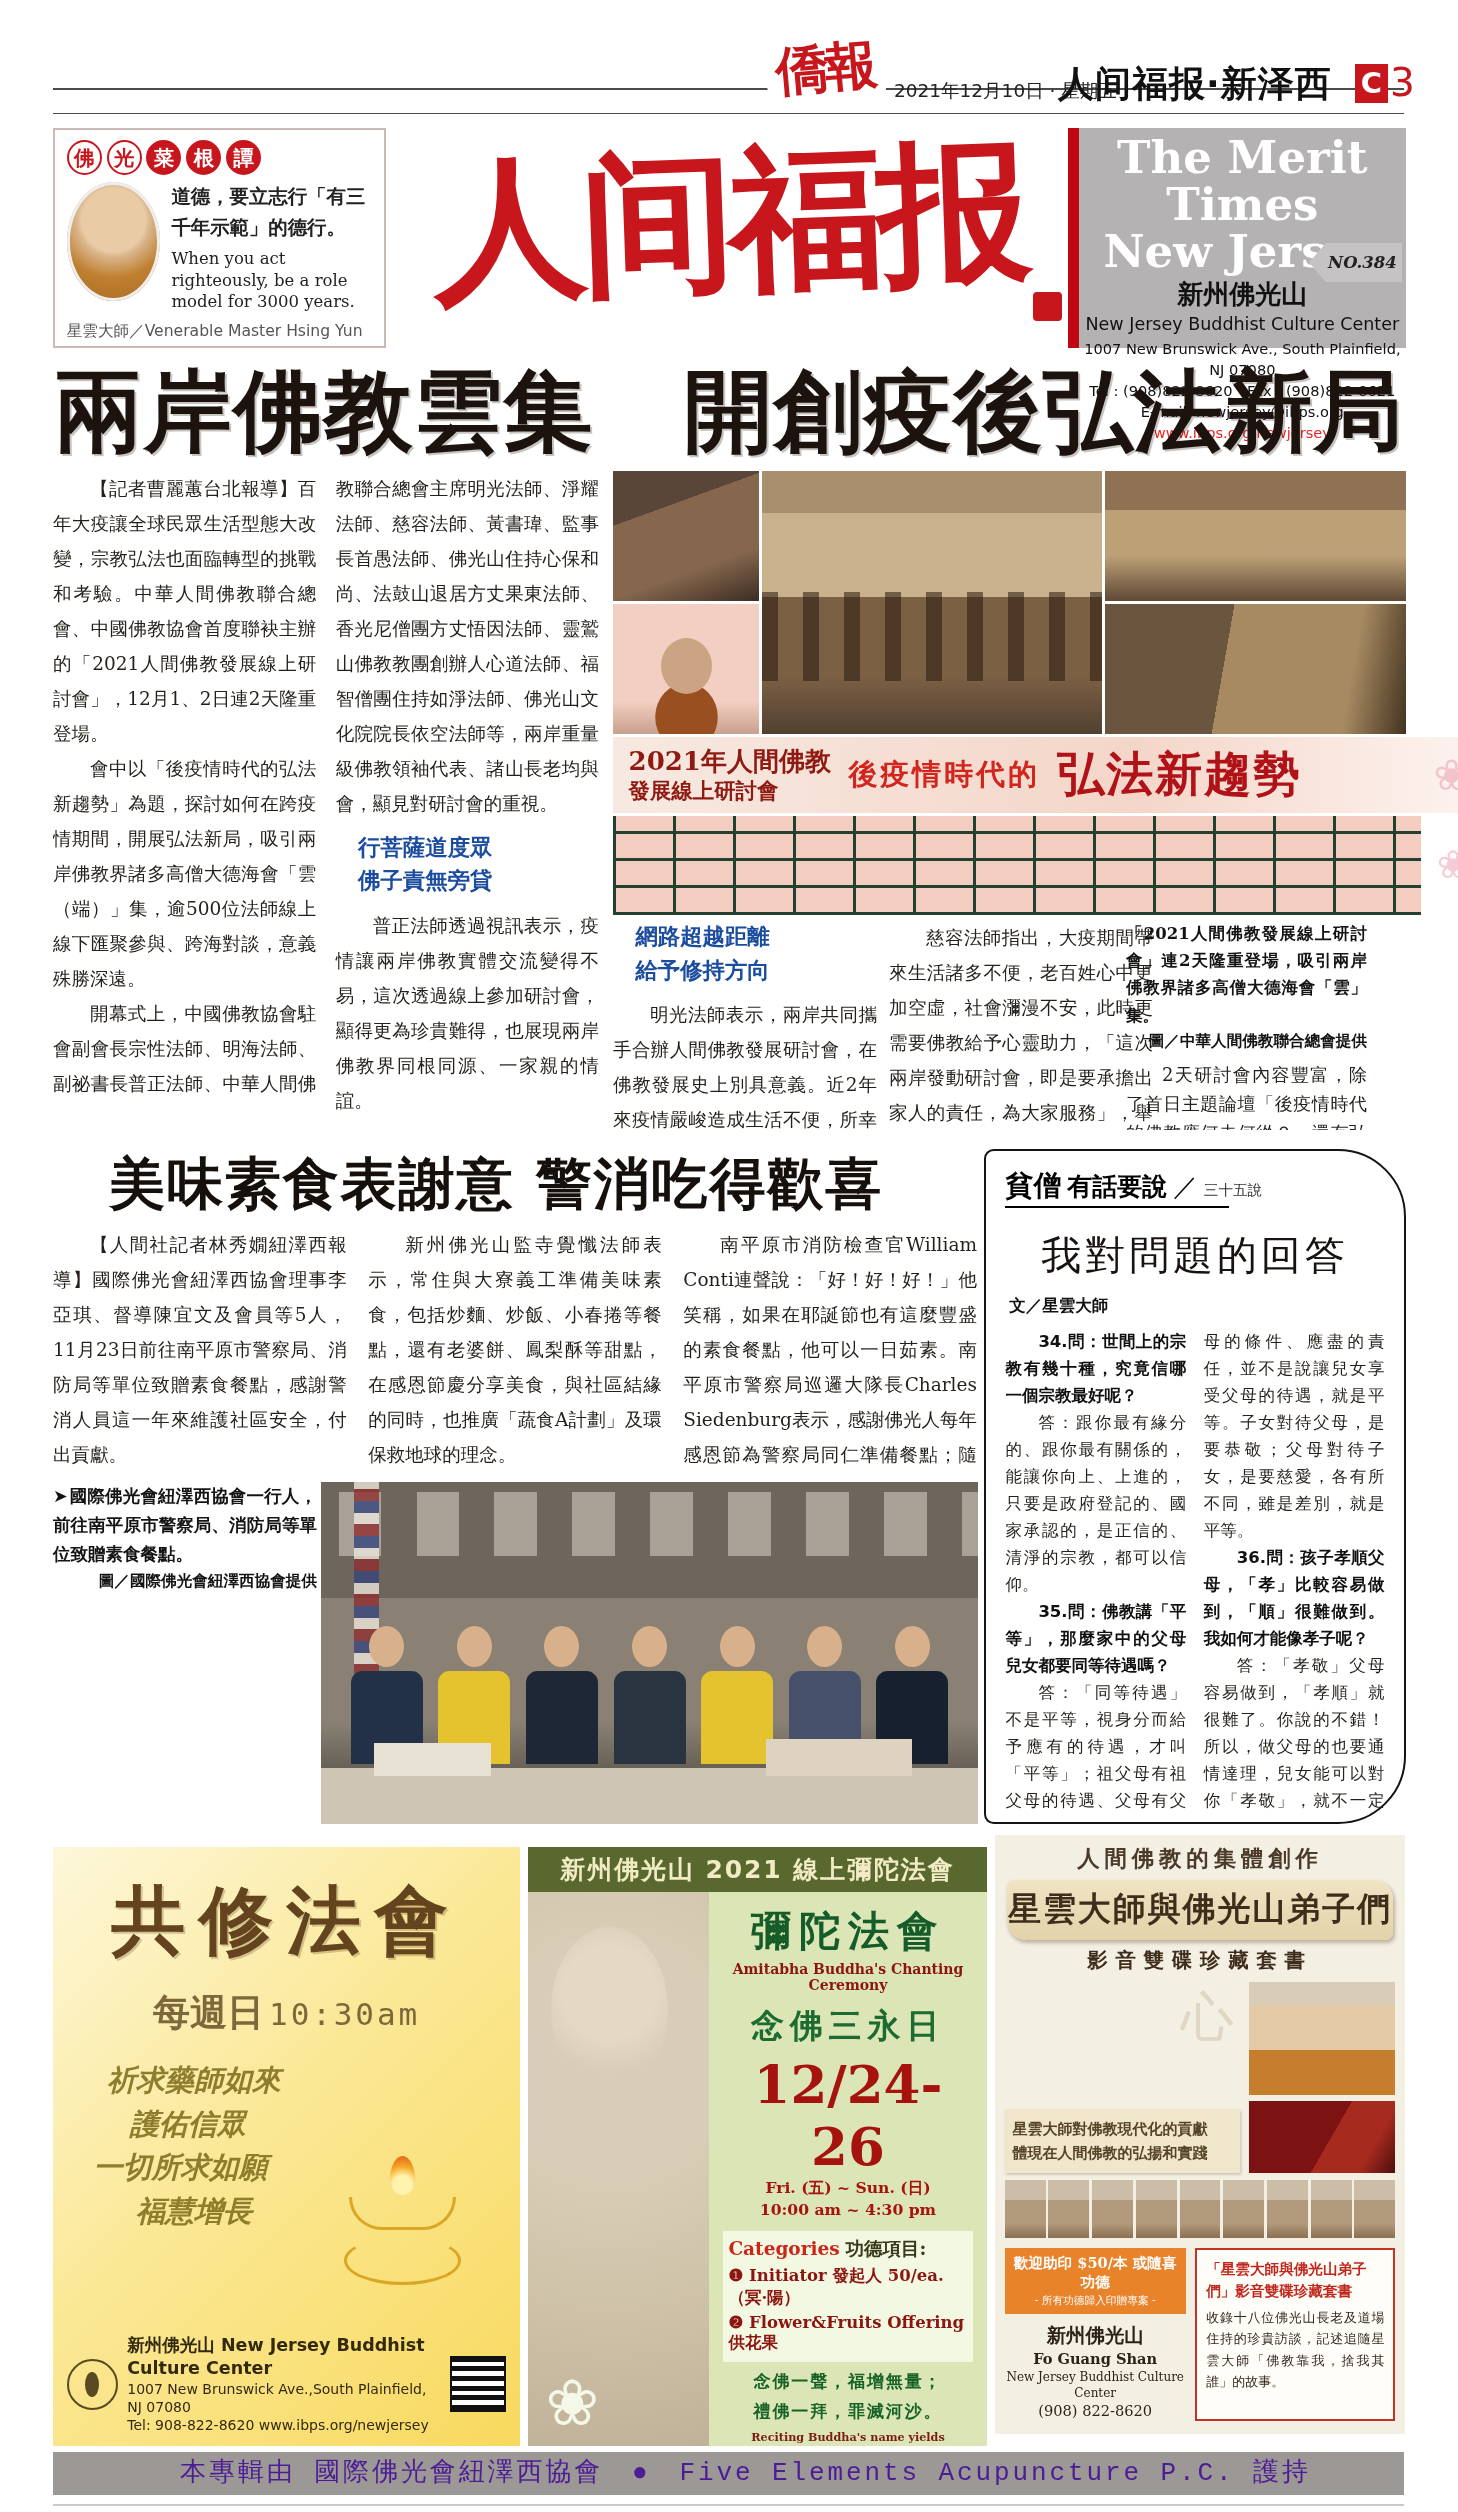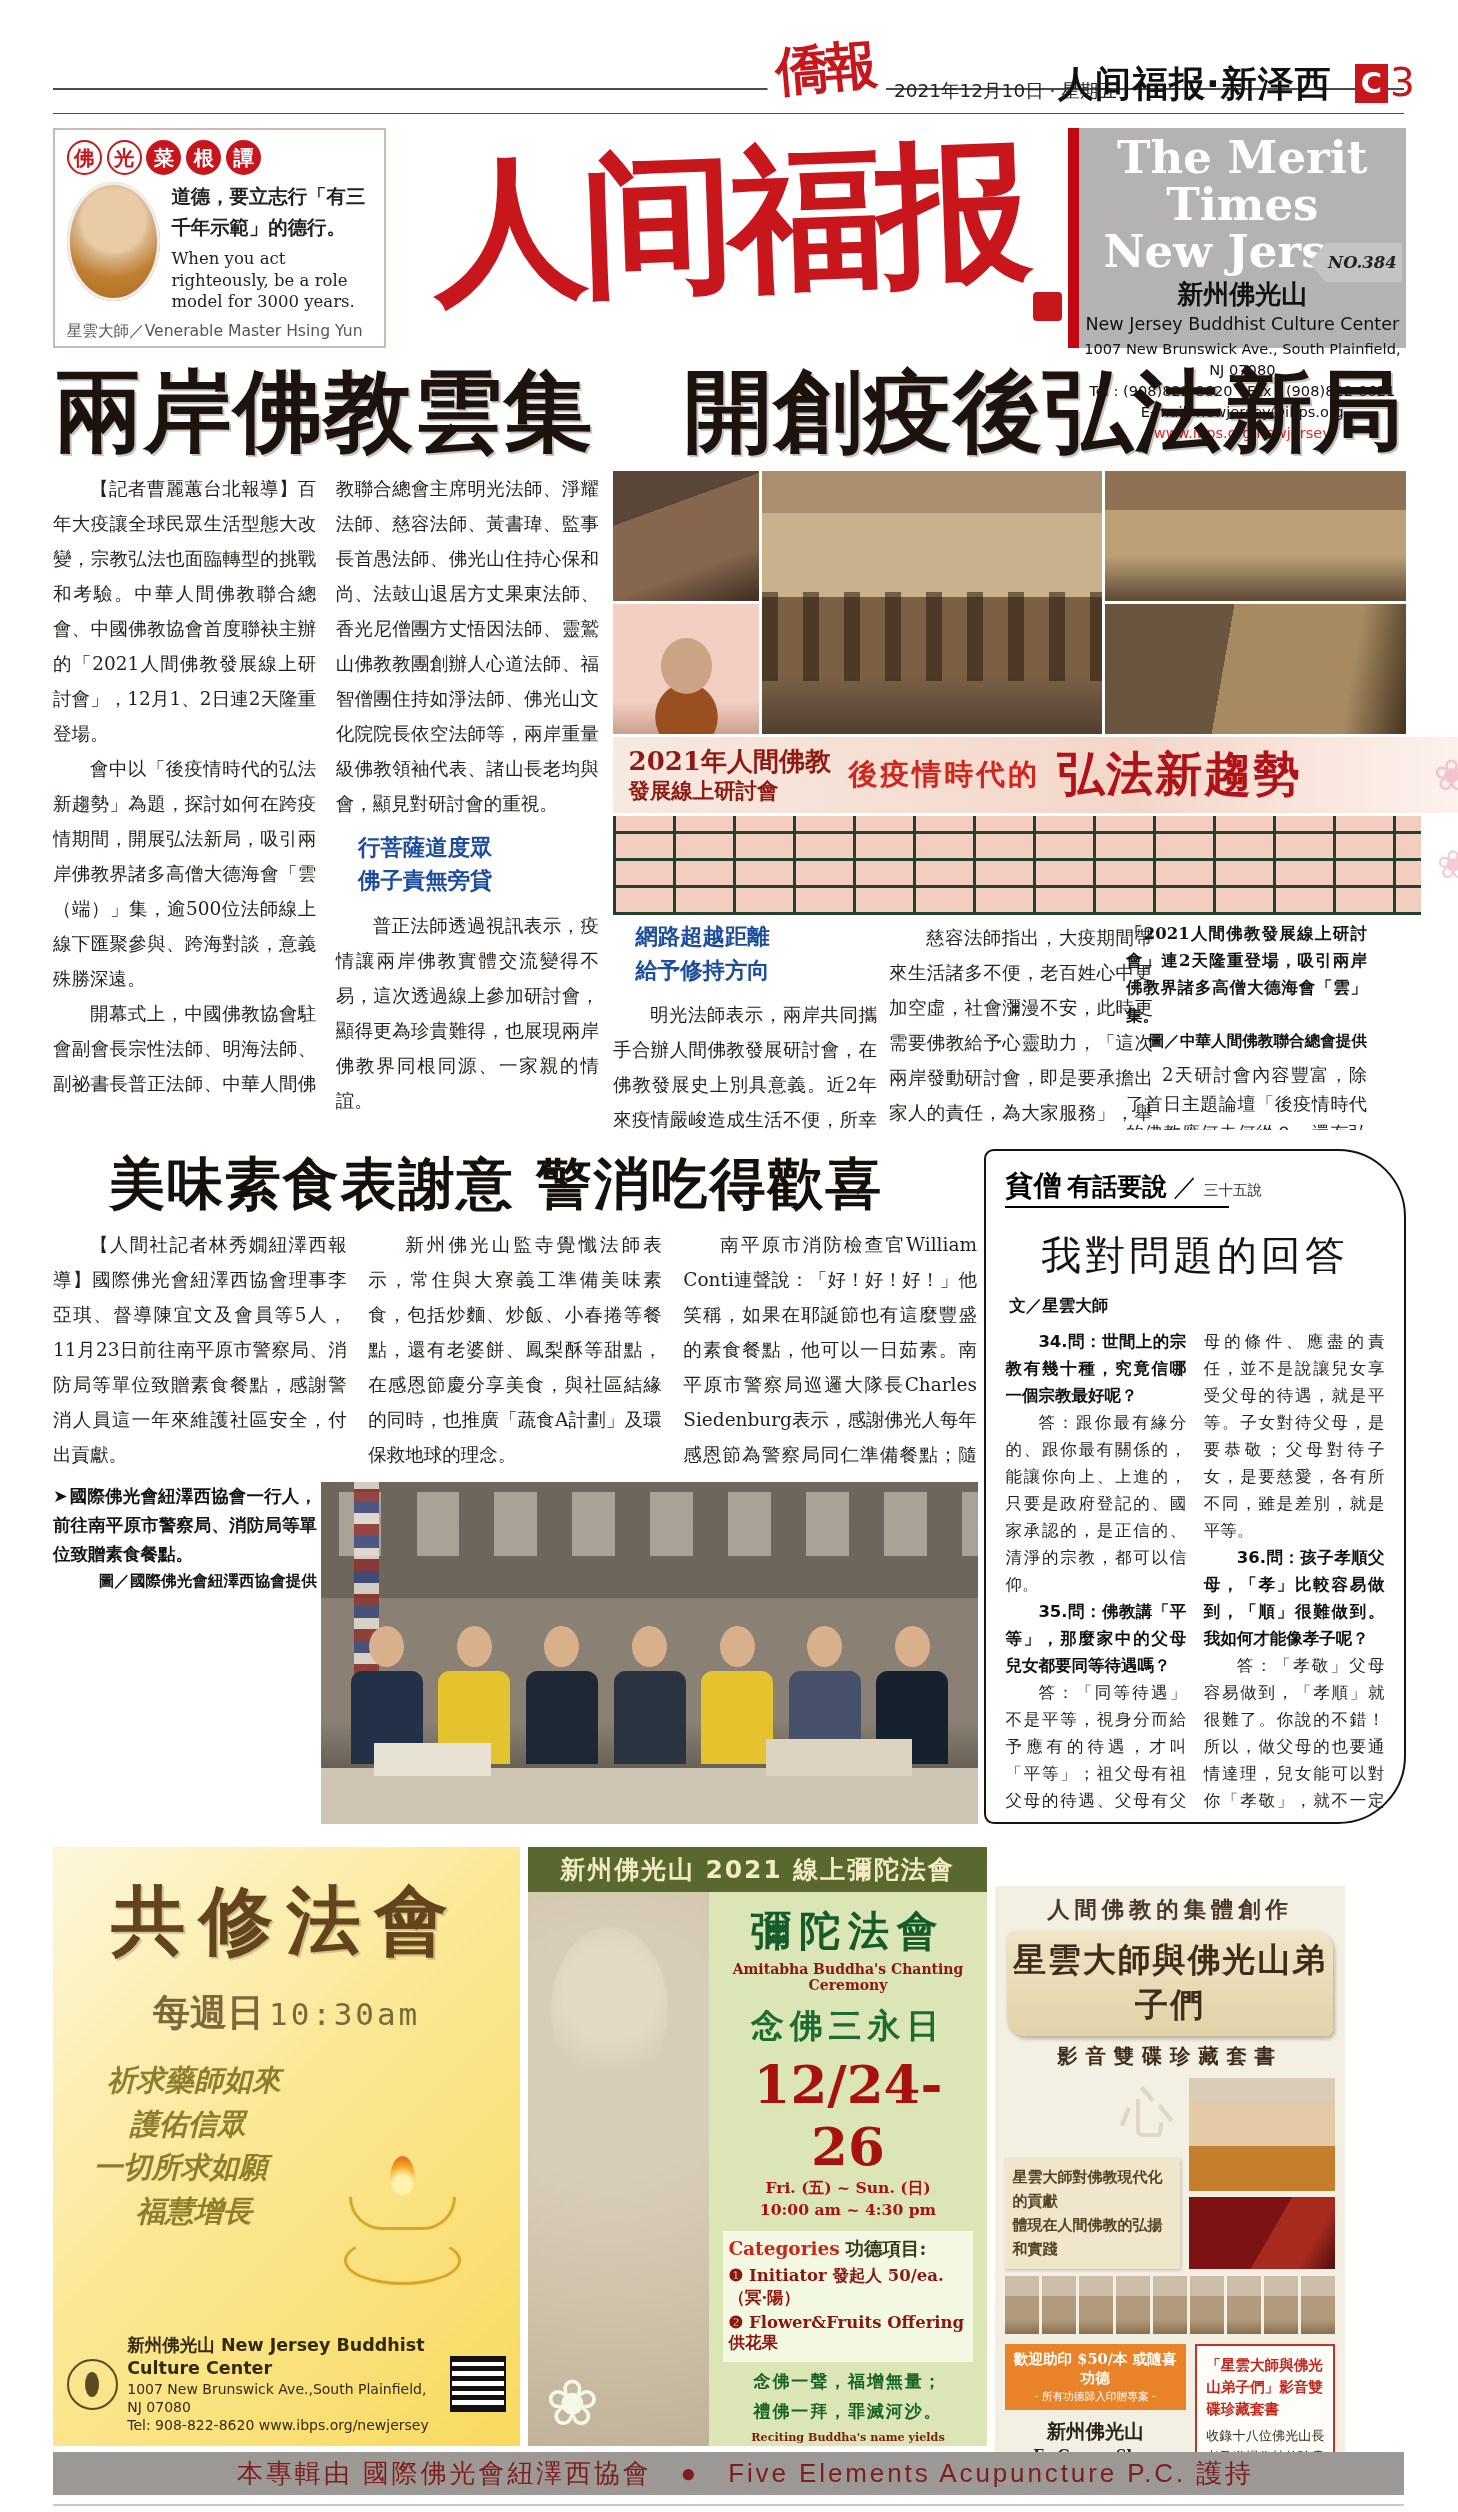--- a/index.html
+++ b/index.html
@@ -176,21 +176,21 @@
   .ad2-sub { color:#1c6b30; font-size:33px; margin-top:11.7px; letter-spacing:5.8px; font-weight:bold; }
   .ad2-dates { color:#a6120e; font-size:53px; font-weight:900; font-family:"DejaVu Serif", serif; margin-top:3.9px; }
   .ad2-days { color:#a6120e; font-size:15.6px; font-weight:bold; line-height:1.4; }
   .ad2-cats { background:rgba(250,253,240,.75); margin:9.7px 3.9px 0; padding:5.8px 5.8px 7.8px; text-align:left; }
   .ad2-cats .lab { font-size:18.5px; } .ad2-cats .lab .en { color:#cc2618; font-weight:bold; }
   .ad2-cats .lab .cn { color:#3a3a1a; font-weight:bold; }
   .ad2-cat { color:#8c150f; font-size:16.5px; font-weight:bold; margin-top:3.9px; }
   .ad2-verse { color:#176327; font-size:17px; font-weight:600; margin-top:7.8px; letter-spacing:1.9px; }
   .ad2-verse-en { color:#7c1d12; font-size:11.2px; font-weight:bold; line-height:1.45; margin:5.8px 1.9px 0; }
 
-  .ad3 { left:995px; top:1886px; width:350px; height:599px; background:#f4efe3; overflow:hidden; padding:7.8px 9.7px; }
+  .ad3 { left:995px; top:1835px; width:410px; height:599px; background:#f4efe3; overflow:hidden; padding:7.8px 9.7px; }
   .ad3-kicker { text-align:center; color:#4a3b2a; font-size:22.4px; font-weight:bold; letter-spacing:4.9px; }
   .ad3-scroll { margin:5.8px 1.9px 0; background:linear-gradient(#f0e4c5,#e2d2a8); border-radius:7.8px 19.4px 7.8px 19.4px;
      text-align:center; padding:7.8px 0; box-shadow:1.9px 2.9px 3.9px rgba(90,70,40,.35); }
   .ad3-title { color:#3f2d1c; font-size:33px; font-weight:900; font-family:"DejaVu Serif", serif; letter-spacing:1.9px; }
   .ad3-subtitle { text-align:center; color:#3f2d1c; font-size:20.4px; font-weight:bold; letter-spacing:7.8px; margin-top:5.8px; }
   .ad3-mid { display:flex; margin-top:7.8px; gap:9.7px; }
   .ad3-mid-left { flex:1; position:relative; }
   .ad3-scroll2 { position:absolute; bottom:0; left:0; right:0; background:#efe6cb; padding:7.8px;
      color:#564427; font-size:15px; font-weight:bold; line-height:1.6; box-shadow:1px 1.9px 2.9px rgba(90,70,40,.3); }
   .ad3-watermark { position:absolute; top:0; right:5.8px; font-size:53px; color:rgba(160,140,100,.25); }
@@ -203,22 +203,22 @@
   .donate-box { background:#e8832a; color:#fff; text-align:center; padding:5.8px 3.9px; }
   .donate-box .d1 { font-size:14.6px; font-weight:bold; } .donate-box .d2 { font-size:10.7px; margin-top:1.9px; }
   .ad3-org { text-align:center; margin-top:9.7px; color:#2c2318; line-height:1.35; }
   .ad3-org .o1 { font-size:19.4px; font-weight:bold; } .ad3-org .o2 { font-size:14.6px; font-weight:bold; }
   .ad3-org .o3 { font-size:12px; } .ad3-org .o4 { font-size:14.6px; }
   .ad3-redbox { flex:1; border:2.9px solid #c43326; background:#fffdf8; padding:7.8px 8.8px; }
   .ad3-redbox .t { color:#c0281e; font-size:14.6px; font-weight:bold; line-height:1.5; }
   .ad3-redbox .x { color:#33291d; font-size:13px; line-height:1.62; margin-top:5.8px; text-align:justify; }
 
   
-  .footer-bar { left:53px; top:2452px; width:1351px; height:43px; background:#9c9896; color:#7f1d1d;
-     text-align:center; font-size:26px; line-height:43px; letter-spacing:2.9px; font-family:Liberation Sans, sans-serif;padding-left:34px; }
+  .footer-bar { left:53px; top:2452px; width:1351px; height:43px; background:#9c9896; color:#4c1d95;
+     text-align:center; font-size:26px; line-height:43px; letter-spacing:2.9px; font-family:Liberation Mono, monospace;padding-left:34px; }
   .footer-rule { left:53px; top:2504px; width:1351px; height:1.9px; background:#c9c9c9; }
 </style>
 </head>
 <body>
 
 <div id="page">
 
   <div class="rule" style="top:88px;"></div>
   <div class="rule" style="top:113px; height:1px;"></div>
   <div class="edition-logo">僑報</div>

